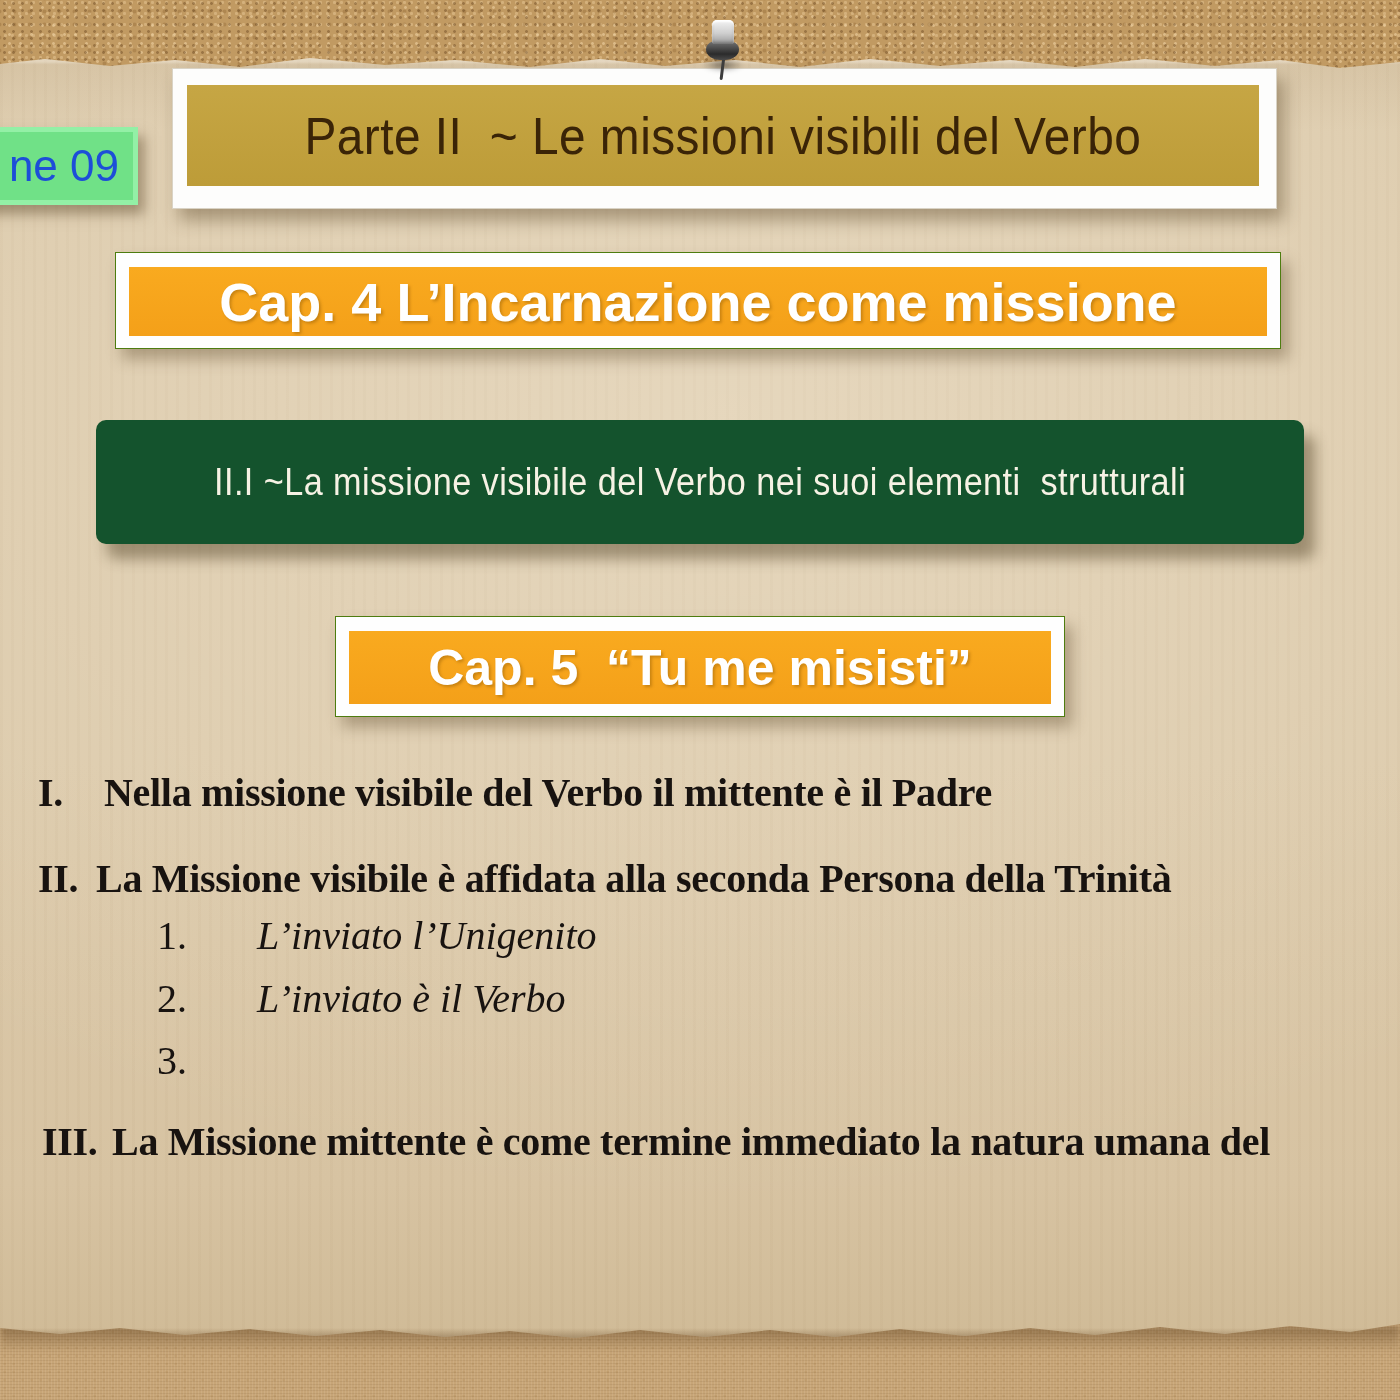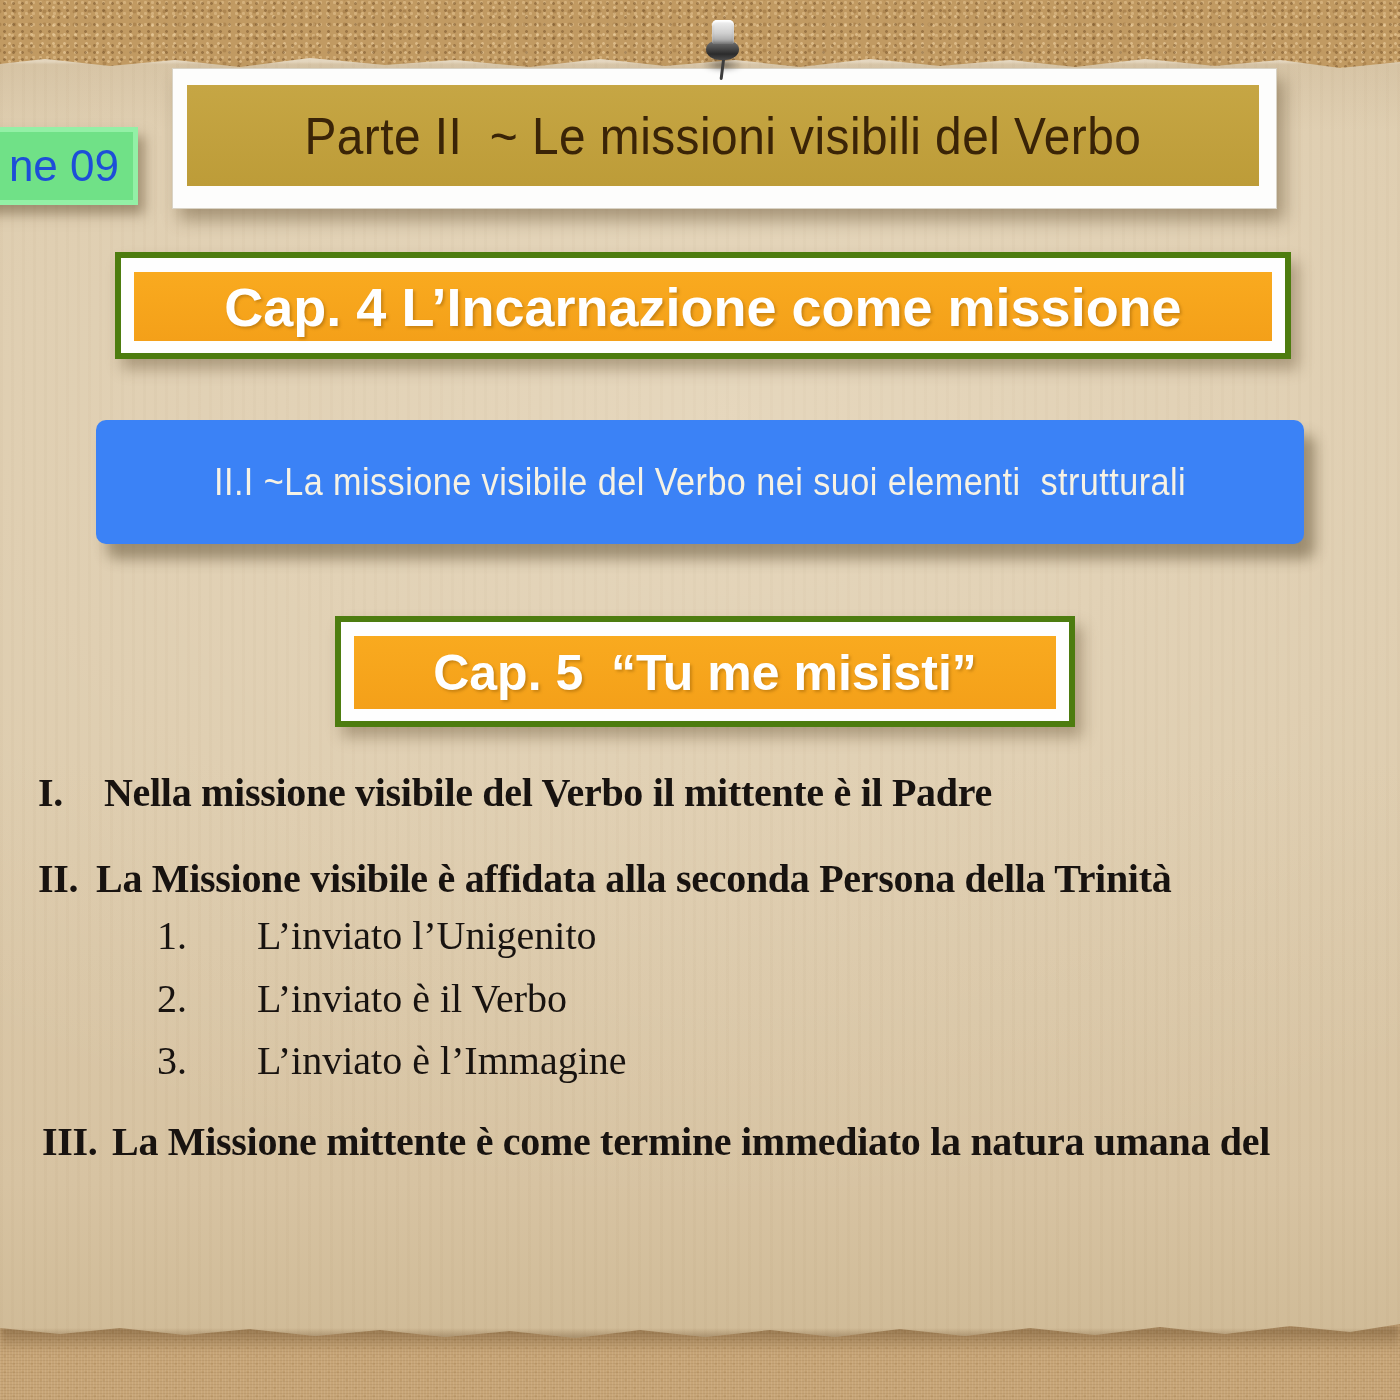--- a/index.html
+++ b/index.html
@@ -63,39 +63,39 @@
   .hand{white-space:pre; letter-spacing:.5px;}
   .title-text{font-size:52px; color:#3a2407; transform:scaleX(.92);}
   .badge{
     position:absolute; left:-148px; top:127px; width:262px; height:68px; z-index:2;
     background:#70e187; border:5px solid #93f0a6;
     display:flex; align-items:center; justify-content:flex-end; padding-right:14px;
     box-shadow:6px 9px 12px rgba(95,75,45,.5);
   }
   .badge span{font-size:44px; color:#1d4ed8;}
   .orange-frame{
-    position:absolute; z-index:2; background:#fefefe; border:6px solid #4d7c0f;
+    position:absolute; z-index:2; background:#fefefe; border:1px solid #4d7c0f;
     box-shadow:7px 10px 14px rgba(95,75,45,.4);
   }
   .cap4{left:115px; top:252px; width:1164px; height:95px;}
   .cap5{left:335px; top:616px; width:688px; height:99px;padding-left:40px;}
   .orange-fill{
     position:absolute; left:13px; top:14px; right:13px; bottom:12px;
     background:linear-gradient(180deg,#f9aa1f,#f4a019);
     display:flex; align-items:center; justify-content:center;
   }
   .orange-fill span{
     font-weight:700; color:#ffffff; white-space:pre;
     text-shadow:2px 2px 3px rgba(130,80,0,.38);
   }
   .cap4 .orange-fill span{font-size:54px;}
   .cap5 .orange-fill span{font-size:50px;}
   .olive{
     position:absolute; left:96px; top:420px; width:1208px; height:124px; z-index:2;
-    background:#3b82f6; border-radius:10px;
+    background:#14532d; border-radius:10px;
     box-shadow:11px 15px 14px rgba(75,60,30,.45);
     display:flex; align-items:center; justify-content:center;
   }
   .olive-text{font-size:38px; color:#f6f2e4; transform:scaleX(.9);}
   
   .pushpin{position:absolute; left:700px; top:20px; width:46px; height:62px; z-index:3;}
   .pin-shadow{position:absolute; left:2px; top:38px; width:42px; height:14px; border-radius:50%;
     background:radial-gradient(closest-side, rgba(0,0,0,.45), transparent); filter:blur(2px);}
   .pin-needle{position:absolute; left:21px; top:36px; width:3px; height:24px; background:#3c3c3c;
     transform:rotate(7deg); border-radius:2px;}
@@ -114,21 +114,21 @@
   .omark{flex:none;}
   .l1{left:38px; top:769px;} .l1 .omark{width:66px;}
   .l2{left:38px; top:855px;} .l2 .omark{width:58px;}
   .l3{left:42px; top:1118px;} .l3 .omark{width:70px;}
   .sline{
     position:absolute; left:157px; z-index:2; display:flex; white-space:pre;
     font-family:"Liberation Serif", serif; font-weight:400;
     font-size:40px; color:#181310;
   }
   .smark{flex:none; width:100px;}
-  .stext{}
+  .stext{font-style:italic;}
   .s1{top:912px;} .s2{top:975px;} .s3{top:1037px;}
 </style>
 </head>
 <body>
 
 <div class="stage">
   <div class="cork-top"></div>
   <div class="fabric-bottom"></div>
   <div class="tear-shadow"></div>
   <div class="paper"></div>
@@ -181,20 +181,19 @@
     <span class="stext">L’inviato l’Unigenito</span>
   </div>
 
   <div class="sline s2">
     <span class="smark">2.</span>
     <span class="stext">L’inviato è il Verbo</span>
   </div>
 
   <div class="sline s3">
     <span class="smark">3.</span>
-    <span class="stext">L’inviato è l’Immagine</span>
   </div>
 
   <div class="oline l3">
     <span class="omark">III.</span>
     <span class="otext">La Missione mittente è come termine immediato la natura umana del</span>
   </div>
 </div>
 
 </body></html>

